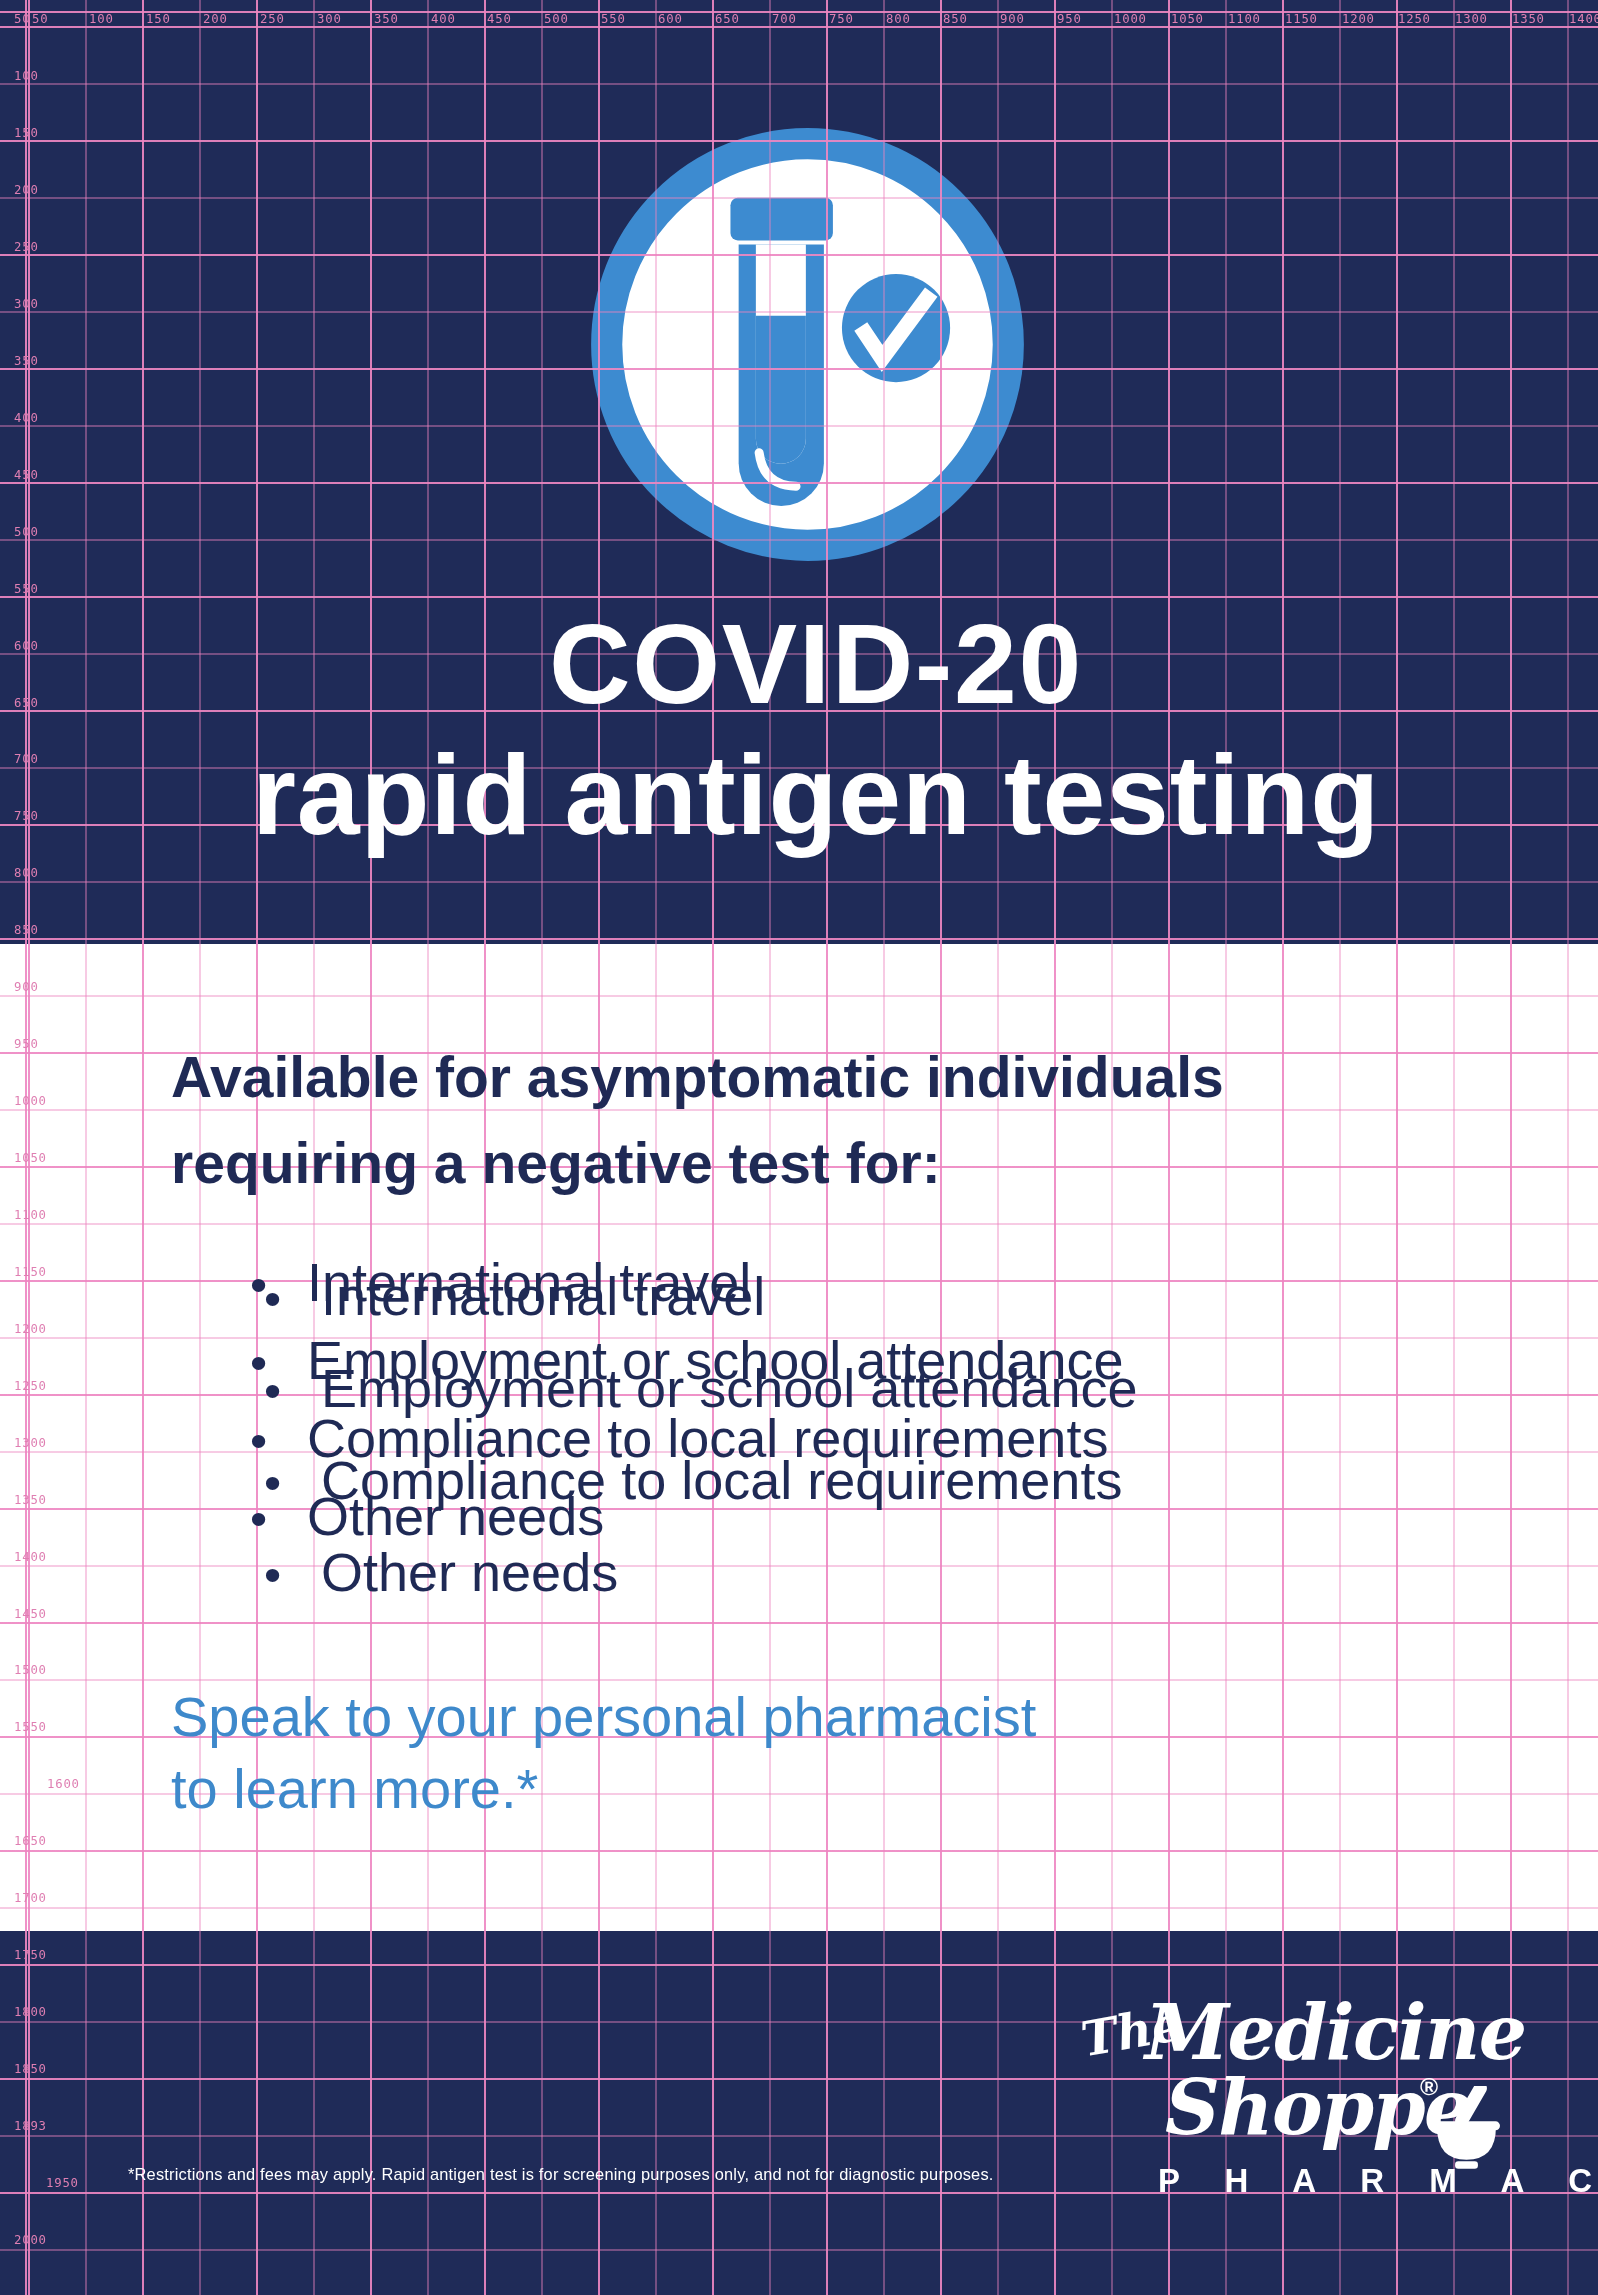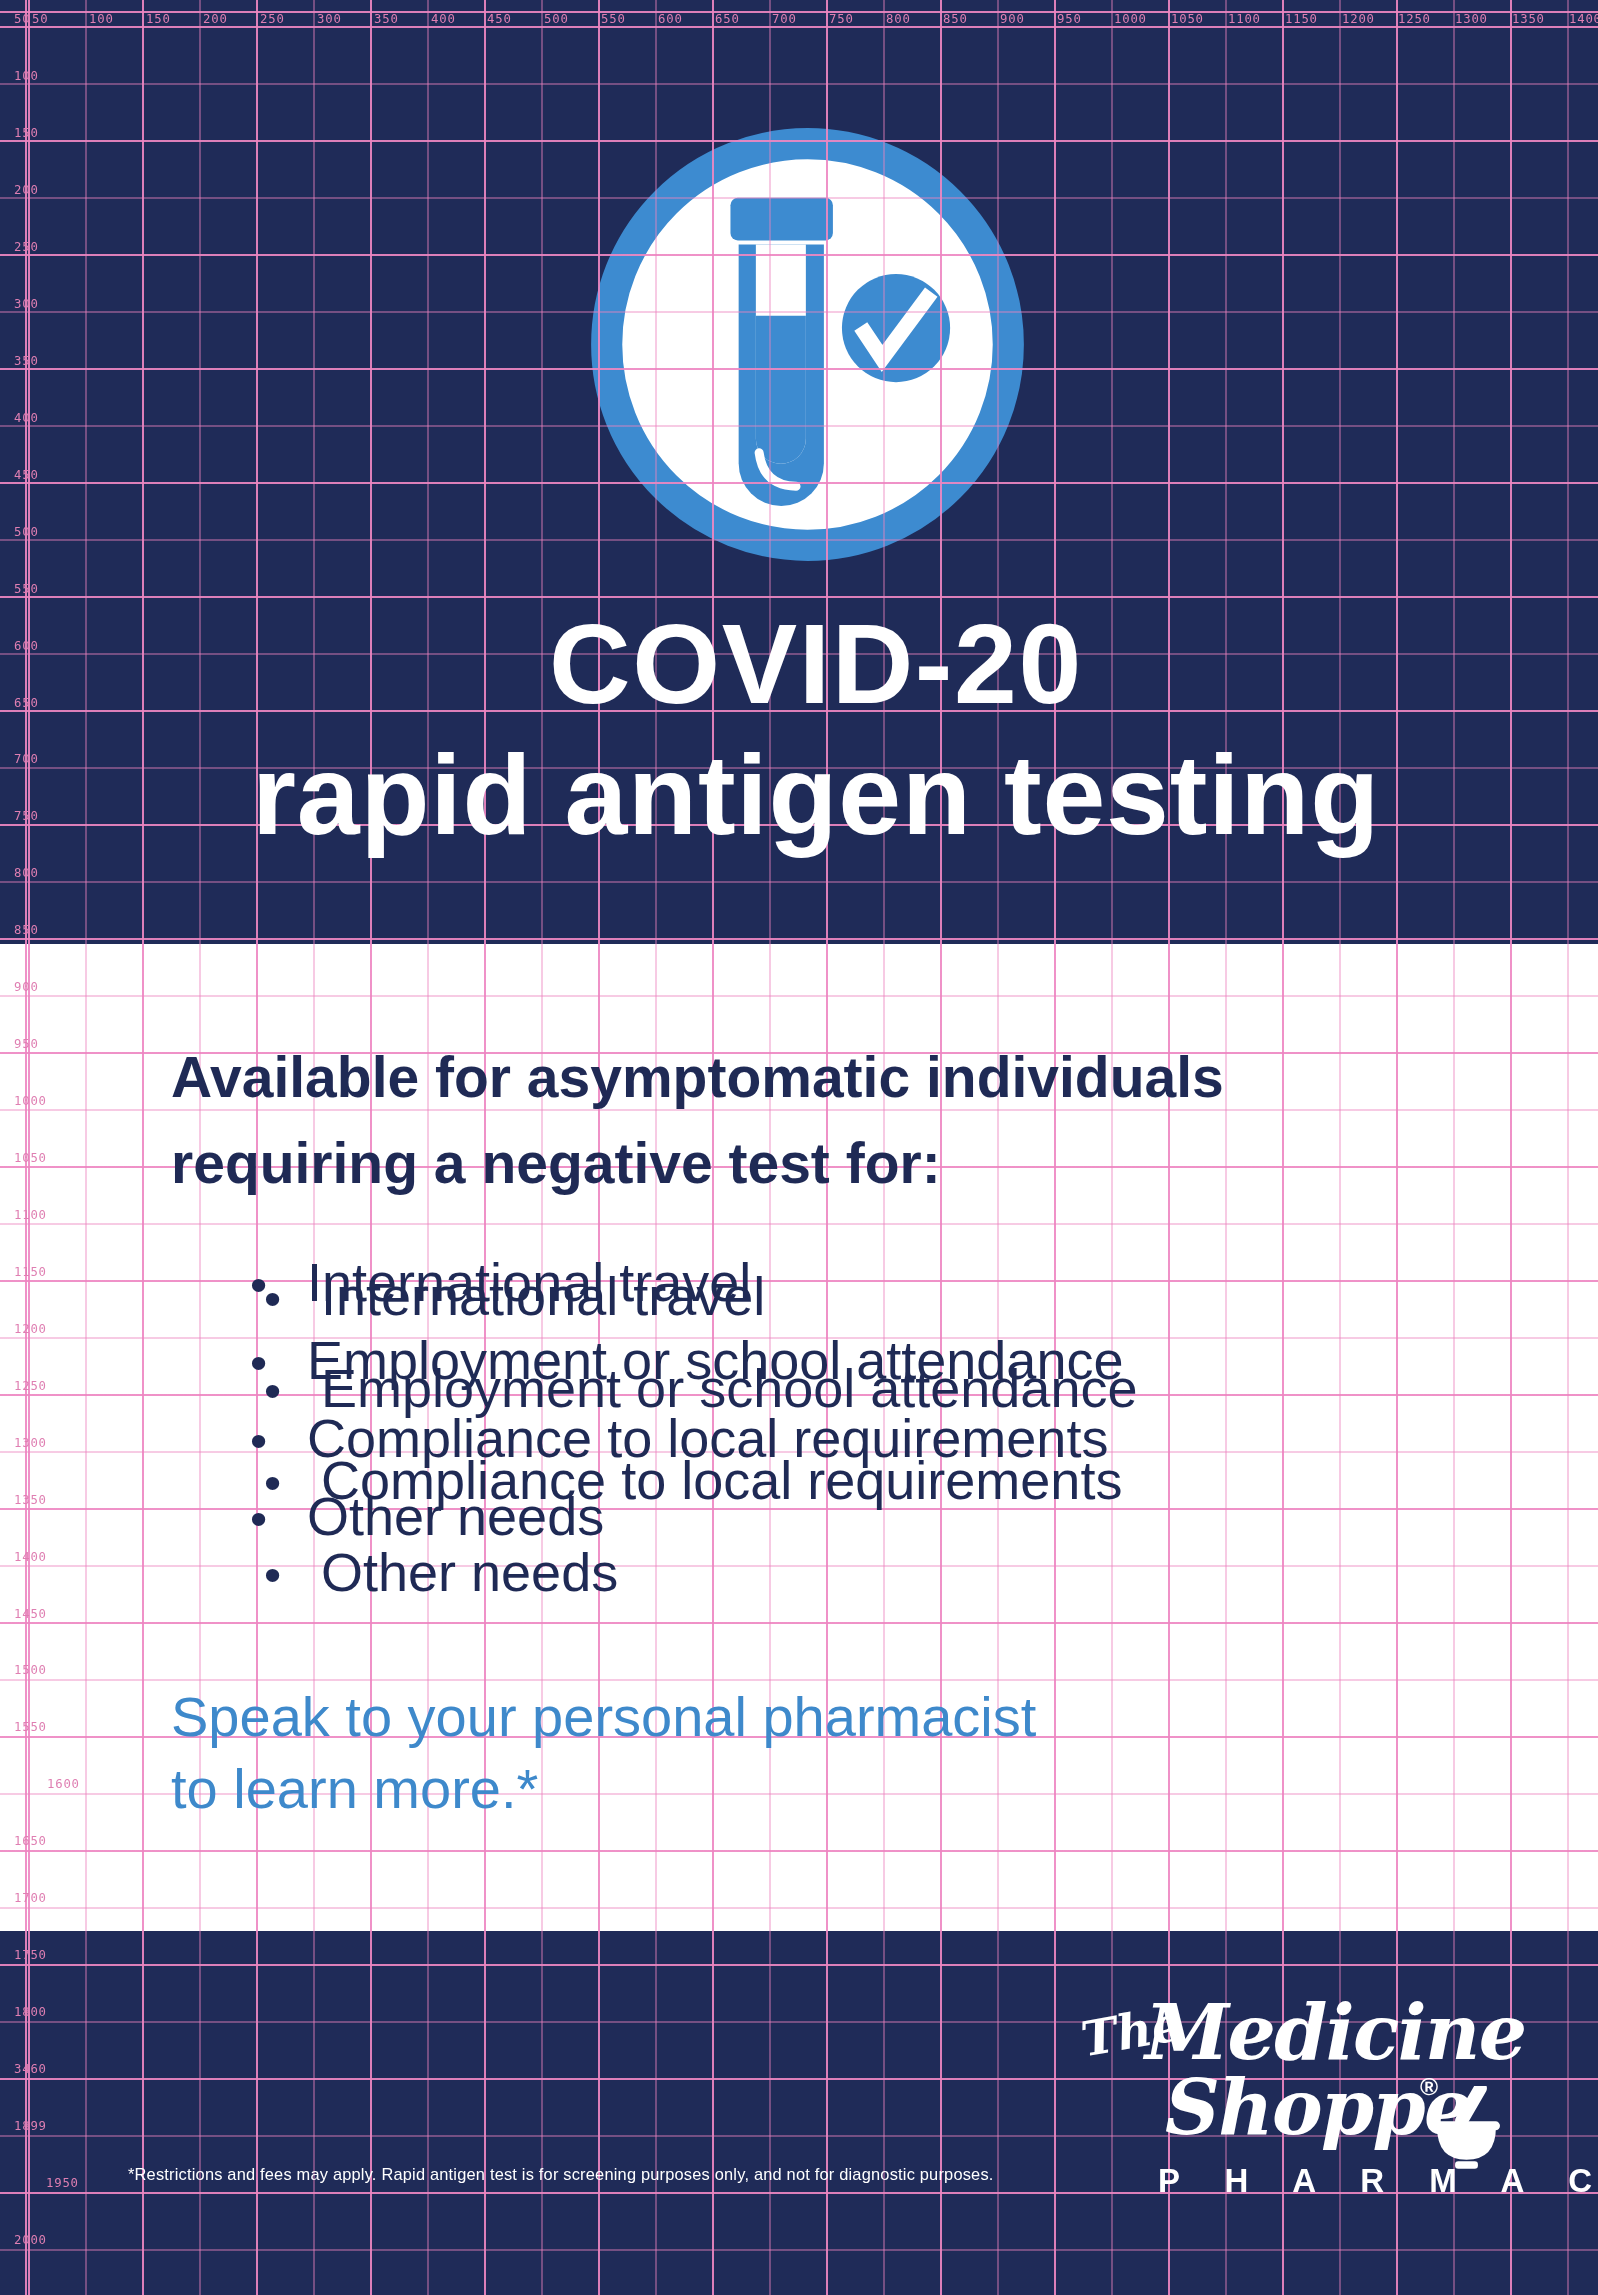--- a/index.html
+++ b/index.html
@@ -164,22 +164,22 @@
       <span style="left: 14px; top: 1493px;">1350</span>
       <span style="left: 14px; top: 1550px;">1400</span>
       <span style="left: 14px; top: 1607px;">1450</span>
       <span style="left: 14px; top: 1663px;">1500</span>
       <span style="left: 14px; top: 1720px;">1550</span>
       <span style="left: 14px; top: 1777px; margin-left: 33px;">1600</span>
       <span style="left: 14px; top: 1834px;">1650</span>
       <span style="left: 14px; top: 1891px;">1700</span>
       <span style="left: 14px; top: 1948px;">1750</span>
       <span style="left: 14px; top: 2005px;">1800</span>
-      <span style="left: 14px; top: 2062px;">3460</span>
-      <span style="left: 14px; top: 2119px;">1899</span>
+      <span style="left: 14px; top: 2062px;">1850</span>
+      <span style="left: 14px; top: 2119px;">1893</span>
       <span style="left: 14px; top: 2176px; margin-left: 32px;">1950</span>
       <span style="left: 14px; top: 2233px;">2000</span>
     </div>
 
   <div class="txt title t1">COVID-20</div>
   <div class="txt title t2">rapid antigen testing</div>
 
   <div class="txt heading h1">Available for asymptomatic individuals</div>
   <div class="txt heading h2">requiring a negative test for:</div>
 

